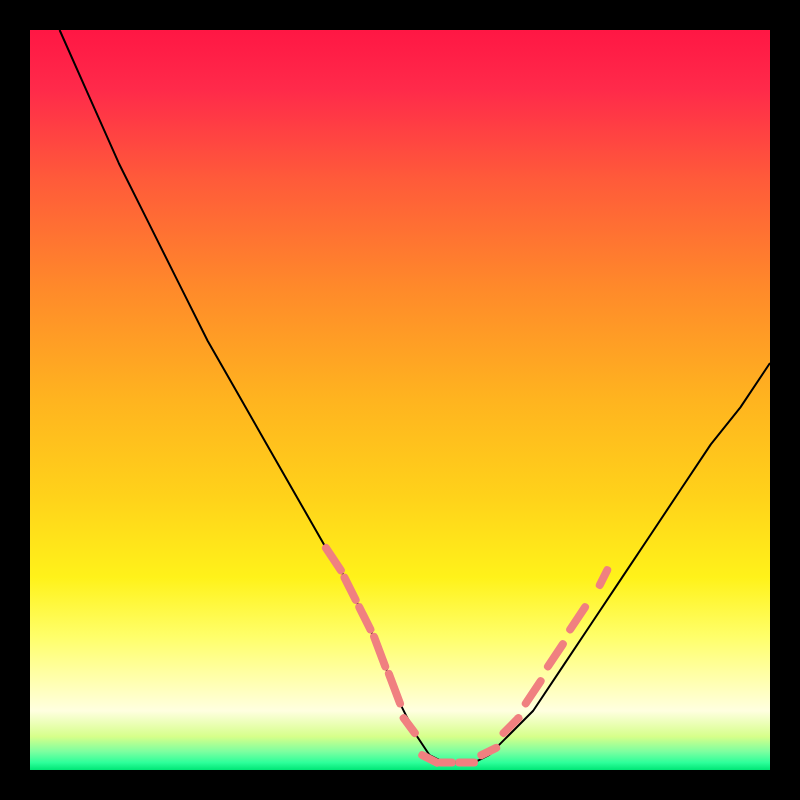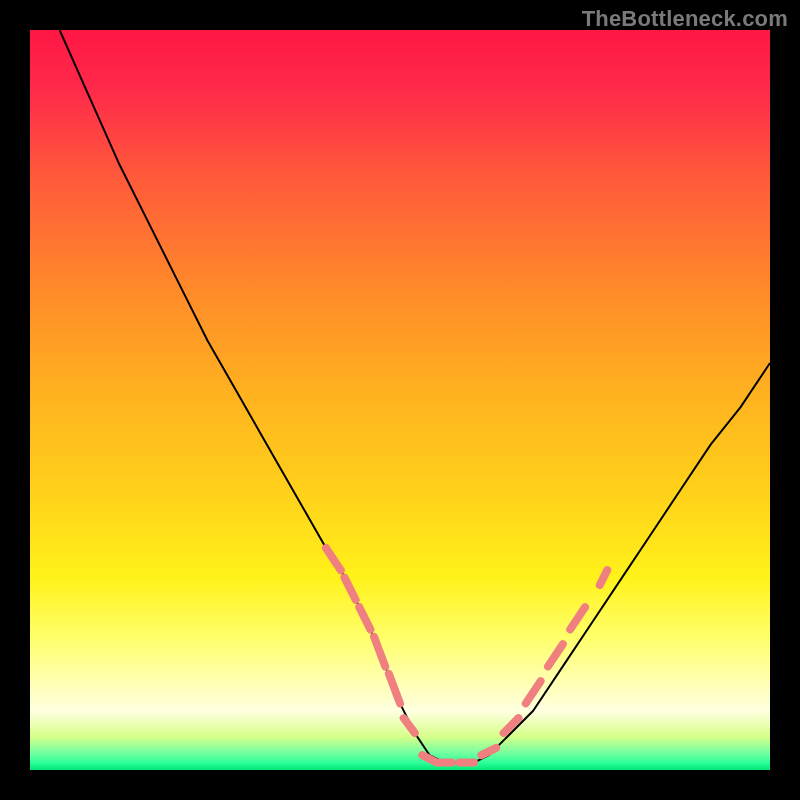--- a/index.html
+++ b/index.html
@@ -62,14 +62,13 @@
         <line x1="410.7" y1="732.6" x2="421.8" y2="732.6" stroke="#f08080" stroke-width="8" stroke-linecap="round"></line>
         <line x1="429.2" y1="732.6" x2="444.0" y2="732.6" stroke="#f08080" stroke-width="8" stroke-linecap="round"></line>
         <line x1="451.4" y1="725.2" x2="466.2" y2="717.8" stroke="#f08080" stroke-width="8" stroke-linecap="round"></line>
         <line x1="473.6" y1="703.0" x2="488.4" y2="688.2" stroke="#f08080" stroke-width="8" stroke-linecap="round"></line>
         <line x1="495.8" y1="673.4" x2="510.6" y2="651.2" stroke="#f08080" stroke-width="8" stroke-linecap="round"></line>
         <line x1="518.0" y1="636.4" x2="532.8" y2="614.2" stroke="#f08080" stroke-width="8" stroke-linecap="round"></line>
         <line x1="540.2" y1="599.4" x2="555.0" y2="577.2" stroke="#f08080" stroke-width="8" stroke-linecap="round"></line>
         <line x1="569.8" y1="555.0" x2="577.2" y2="540.2" stroke="#f08080" stroke-width="8" stroke-linecap="round"></line>
       </svg>
   </div>
-  <div class="watermark">TheBottleneck.com</div>
 </div>
 
 </body></html>

